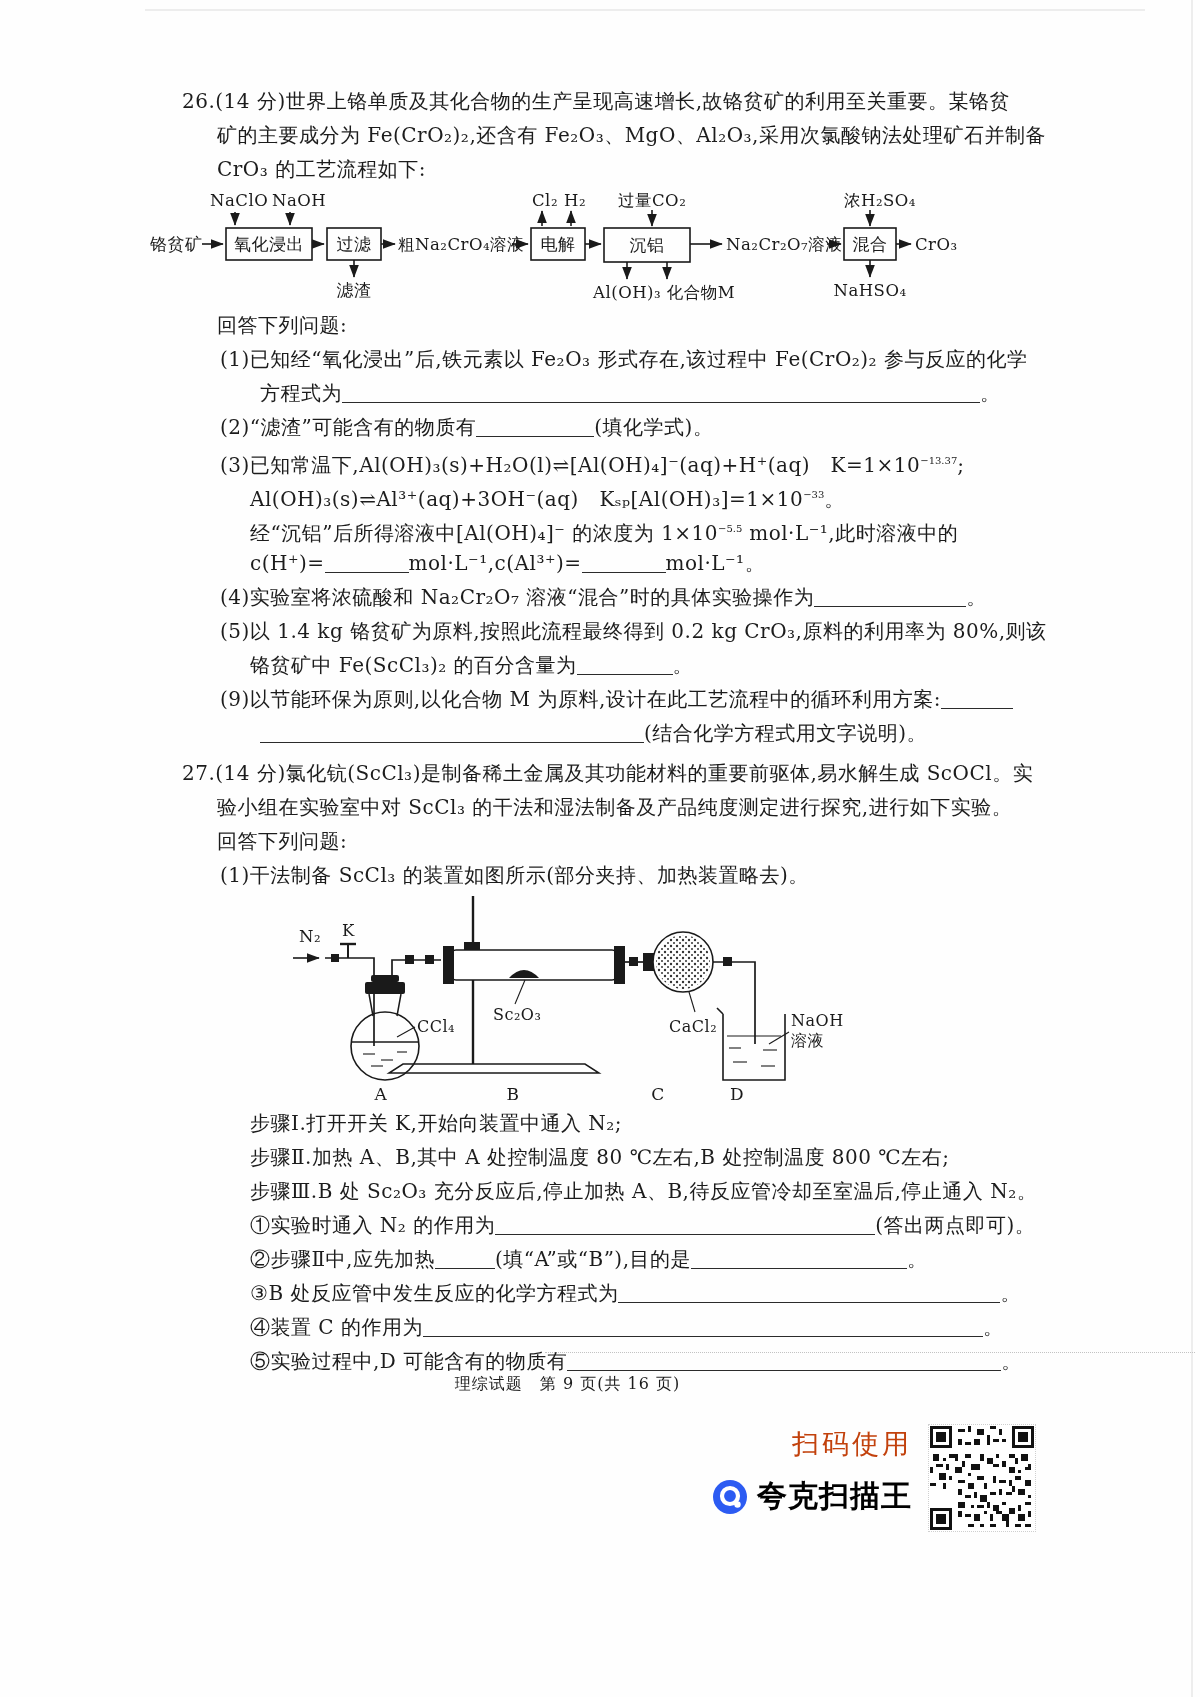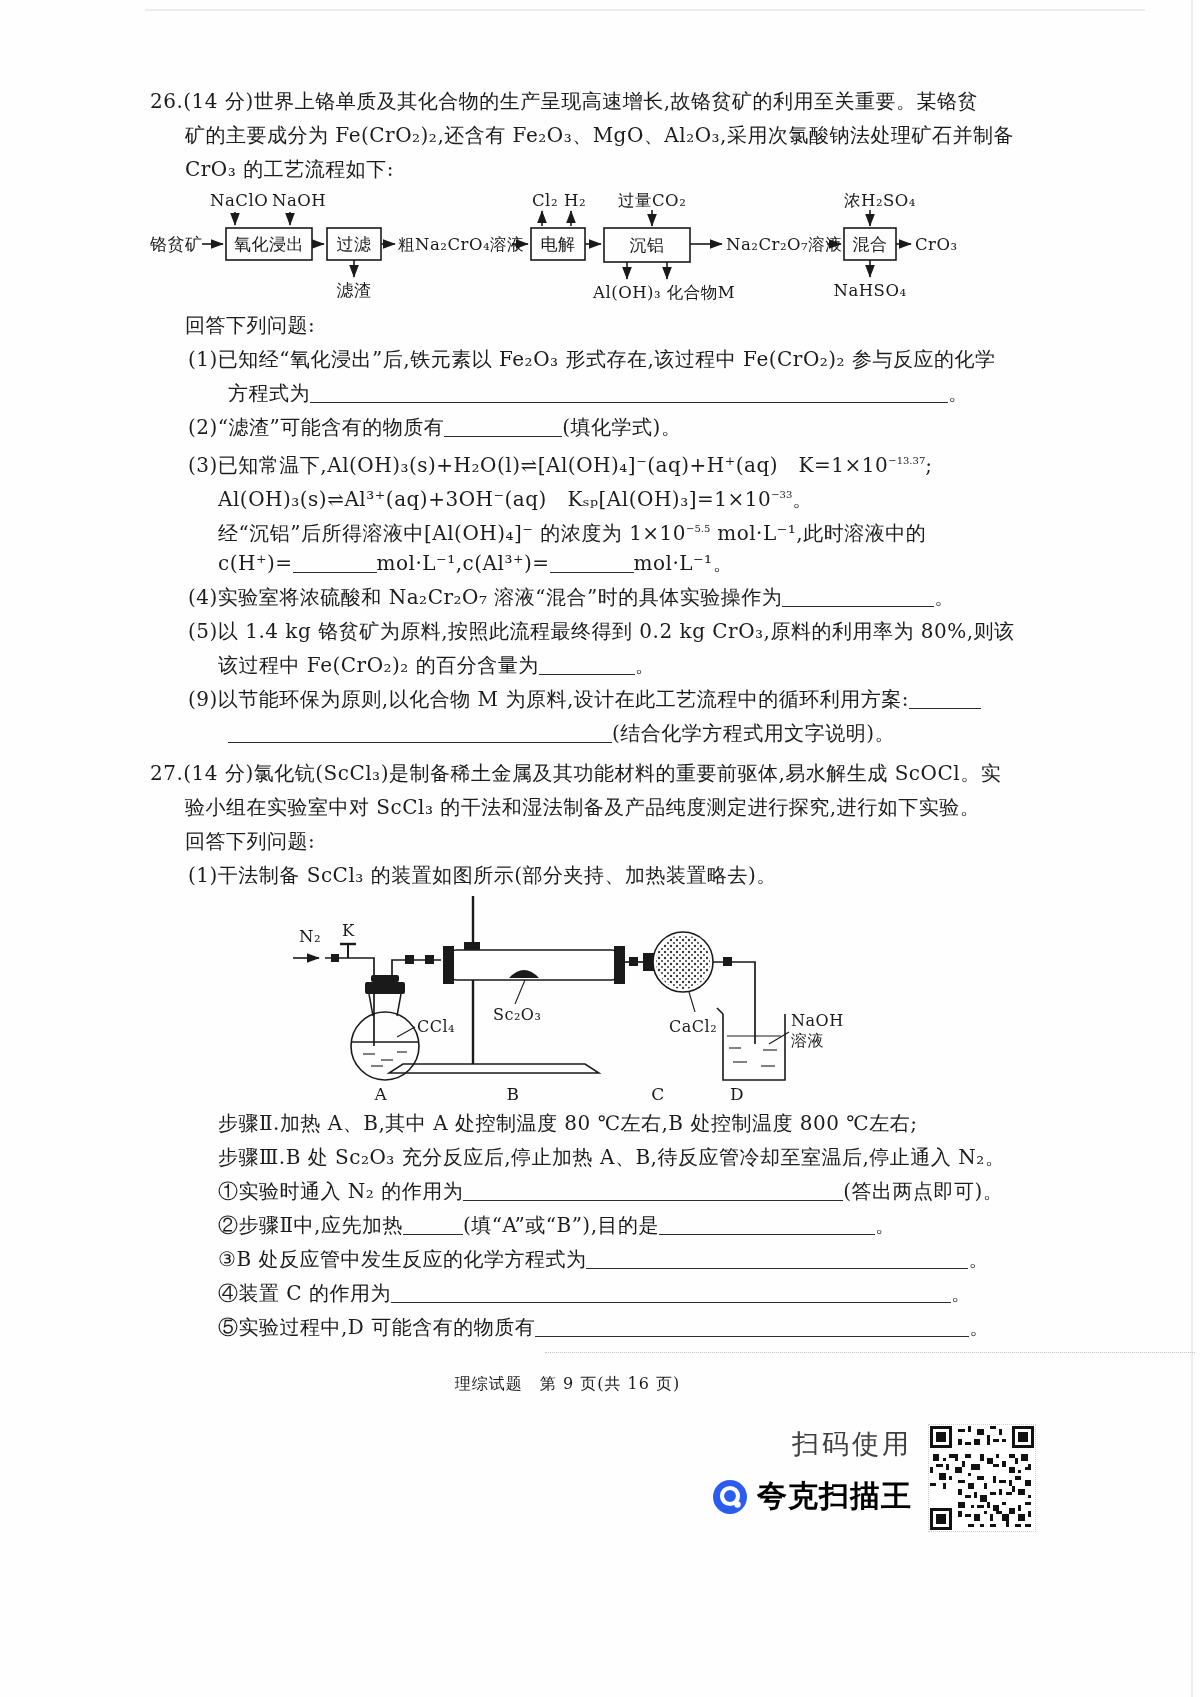--- a/index.html
+++ b/index.html
@@ -1,32 +1,32 @@
 <!DOCTYPE html>
 <html><head>
 <meta charset="utf-8">
 <style>
   html,body{margin:0;padding:0;background:#ffffff;}
   .page{position:relative;width:1200px;height:1697px;background:#fefefe;overflow:hidden;
         font-family:"DejaVu Serif","Liberation Serif",serif;color:#1c1c1c;
         font-size:20px;letter-spacing:.5px;}
   .content{position:absolute;left:150px;top:84px;width:835px;}
-  .ln{line-height:34px;height:34px;white-space:nowrap;}
+  .ln{line-height:34px;height:34px;white-space:nowrap;margin-left:32px;}
   .c35{padding-left:35px}.c38{padding-left:38px}.c68{padding-left:68px}.c78{padding-left:78px}
   .blank{display:inline-block;border-bottom:1.5px solid #2b2b2b;height:20px;vertical-align:-3px;}
   .sup{font-size:10px;vertical-align:super;letter-spacing:0;}
   svg text{font-family:"DejaVu Serif","Liberation Serif",serif;fill:#1a1a1a;}
   .flowchart{display:block;margin:-4px 0 0 0;}
   .apparatus{display:block;margin:4px 0 2px 135px;}
   .footer{position:absolute;left:150px;top:1374px;width:835px;text-align:center;
           font-size:16px;letter-spacing:1px;}
   .brand{position:absolute;right:164px;top:1424px;display:flex;align-items:flex-start;gap:16px;}
   .brand-left{display:flex;flex-direction:column;align-items:flex-end;gap:14px;padding-top:2px;}
   .scan-hint{font-family:"DejaVu Sans","Liberation Sans",sans-serif;font-size:27px;
-             color:#404040;letter-spacing:3px;}
+             color:#c2410c;letter-spacing:3px;}
   .app-row{display:flex;align-items:center;gap:9px;}
   .app-name{font-family:"DejaVu Sans","Liberation Sans",sans-serif;font-weight:bold;
             font-size:30px;color:#000000;letter-spacing:1px;}
   .artifact{position:absolute;background:#ededed;}
   .dotline{position:absolute;border-top:1.5px dotted #c3c3c3;}
 </style>
 </head>
 <body>
 
 <div class="page">
@@ -96,21 +96,21 @@
       <div class="ln c35"><span>回答下列问题:</span></div>
       <div class="ln c38"><span>(1)已知经“氧化浸出”后,铁元素以 Fe₂O₃ 形式存在,该过程中 Fe(CrO₂)₂ 参与反应的化学</span></div>
       <div class="ln c78"><span>方程式为</span><span class="blank" style="width:638px"></span><span>。</span></div>
       <div class="ln c38"><span>(2)“滤渣”可能含有的物质有</span><span class="blank" style="width:118px"></span><span>(填化学式)。</span></div>
       <div class="ln c38"><span>(3)已知常温下,Al(OH)₃(s)+H₂O(l)⇌[Al(OH)₄]⁻(aq)+H⁺(aq)　K=1×10</span><span class="sup">−13.37</span><span>;</span></div>
       <div class="ln c68"><span>Al(OH)₃(s)⇌Al³⁺(aq)+3OH⁻(aq)　Kₛₚ[Al(OH)₃]=1×10</span><span class="sup">−33</span><span>。</span></div>
       <div class="ln c68"><span>经“沉铝”后所得溶液中[Al(OH)₄]⁻ 的浓度为 1×10</span><span class="sup">−5.5</span><span> mol·L⁻¹,此时溶液中的</span></div>
       <div class="ln c68"><span>c(H⁺)=</span><span class="blank" style="width:84px"></span><span>mol·L⁻¹,c(Al³⁺)=</span><span class="blank" style="width:84px"></span><span>mol·L⁻¹。</span></div>
       <div class="ln c38"><span>(4)实验室将浓硫酸和 Na₂Cr₂O₇ 溶液“混合”时的具体实验操作为</span><span class="blank" style="width:152px"></span><span>。</span></div>
       <div class="ln c38"><span>(5)以 1.4 kg 铬贫矿为原料,按照此流程最终得到 0.2 kg CrO₃,原料的利用率为 80%,则该</span></div>
-      <div class="ln c68"><span>该过程中 Fe(CrO₂)₂ 的百分含量为</span><span class="blank" style="width:96px"></span><span>。</span></div>
+      <div class="ln c68"><span>铬贫矿中 Fe(ScCl₃)₂ 的百分含量为</span><span class="blank" style="width:96px"></span><span>。</span></div>
       <div class="ln c38"><span>(9)以节能环保为原则,以化合物 M 为原料,设计在此工艺流程中的循环利用方案:</span><span class="blank" style="width:72px"></span></div>
       <div class="ln c78"><span class="blank" style="width:384px"></span><span>(结合化学方程式用文字说明)。</span></div>
     </div>
 
     <div style="margin-top:6px;">
       <div class="ln"><span>27.(14 分)氯化钪(ScCl₃)是制备稀土金属及其功能材料的重要前驱体,易水解生成 ScOCl。实</span></div>
       <div class="ln c35"><span>验小组在实验室中对 ScCl₃ 的干法和湿法制备及产品纯度测定进行探究,进行如下实验。</span></div>
       <div class="ln c35"><span>回答下列问题:</span></div>
       <div class="ln c38"><span>(1)干法制备 ScCl₃ 的装置如图所示(部分夹持、加热装置略去)。</span></div>
 
@@ -184,20 +184,21 @@
         <line x1="504" y1="136" x2="484" y2="148" stroke="#1a1a1a" stroke-width="1.1"></line>
         <text x="506" y="130" font-size="16">NaOH</text>
         <text x="506" y="150" font-size="16">溶液</text>
 
         <text x="96" y="204" font-size="17" text-anchor="middle">A</text>
         <text x="228" y="204" font-size="17" text-anchor="middle">B</text>
         <text x="373" y="204" font-size="17" text-anchor="middle">C</text>
         <text x="452" y="204" font-size="17" text-anchor="middle">D</text>
       </svg>
 
+      <div class="ln c68"><span>步骤Ⅰ.打开开关 K,开始向装置中通入 N₂;</span></div>
       <div class="ln c68"><span>步骤Ⅱ.加热 A、B,其中 A 处控制温度 80 ℃左右,B 处控制温度 800 ℃左右;</span></div>
       <div class="ln c68"><span>步骤Ⅲ.B 处 Sc₂O₃ 充分反应后,停止加热 A、B,待反应管冷却至室温后,停止通入 N₂。</span></div>
       <div class="ln c68"><span>①实验时通入 N₂ 的作用为</span><span class="blank" style="width:380px"></span><span>(答出两点即可)。</span></div>
       <div class="ln c68"><span>②步骤Ⅱ中,应先加热</span><span class="blank" style="width:60px"></span><span>(填“A”或“B”),目的是</span><span class="blank" style="width:216px"></span><span>。</span></div>
       <div class="ln c68"><span>③B 处反应管中发生反应的化学方程式为</span><span class="blank" style="width:382px"></span><span>。</span></div>
       <div class="ln c68"><span>④装置 C 的作用为</span><span class="blank" style="width:560px"></span><span>。</span></div>
       <div class="ln c68"><span>⑤实验过程中,D 可能含有的物质有</span><span class="blank" style="width:434px"></span><span>。</span></div>
     </div>
   </div>
 

